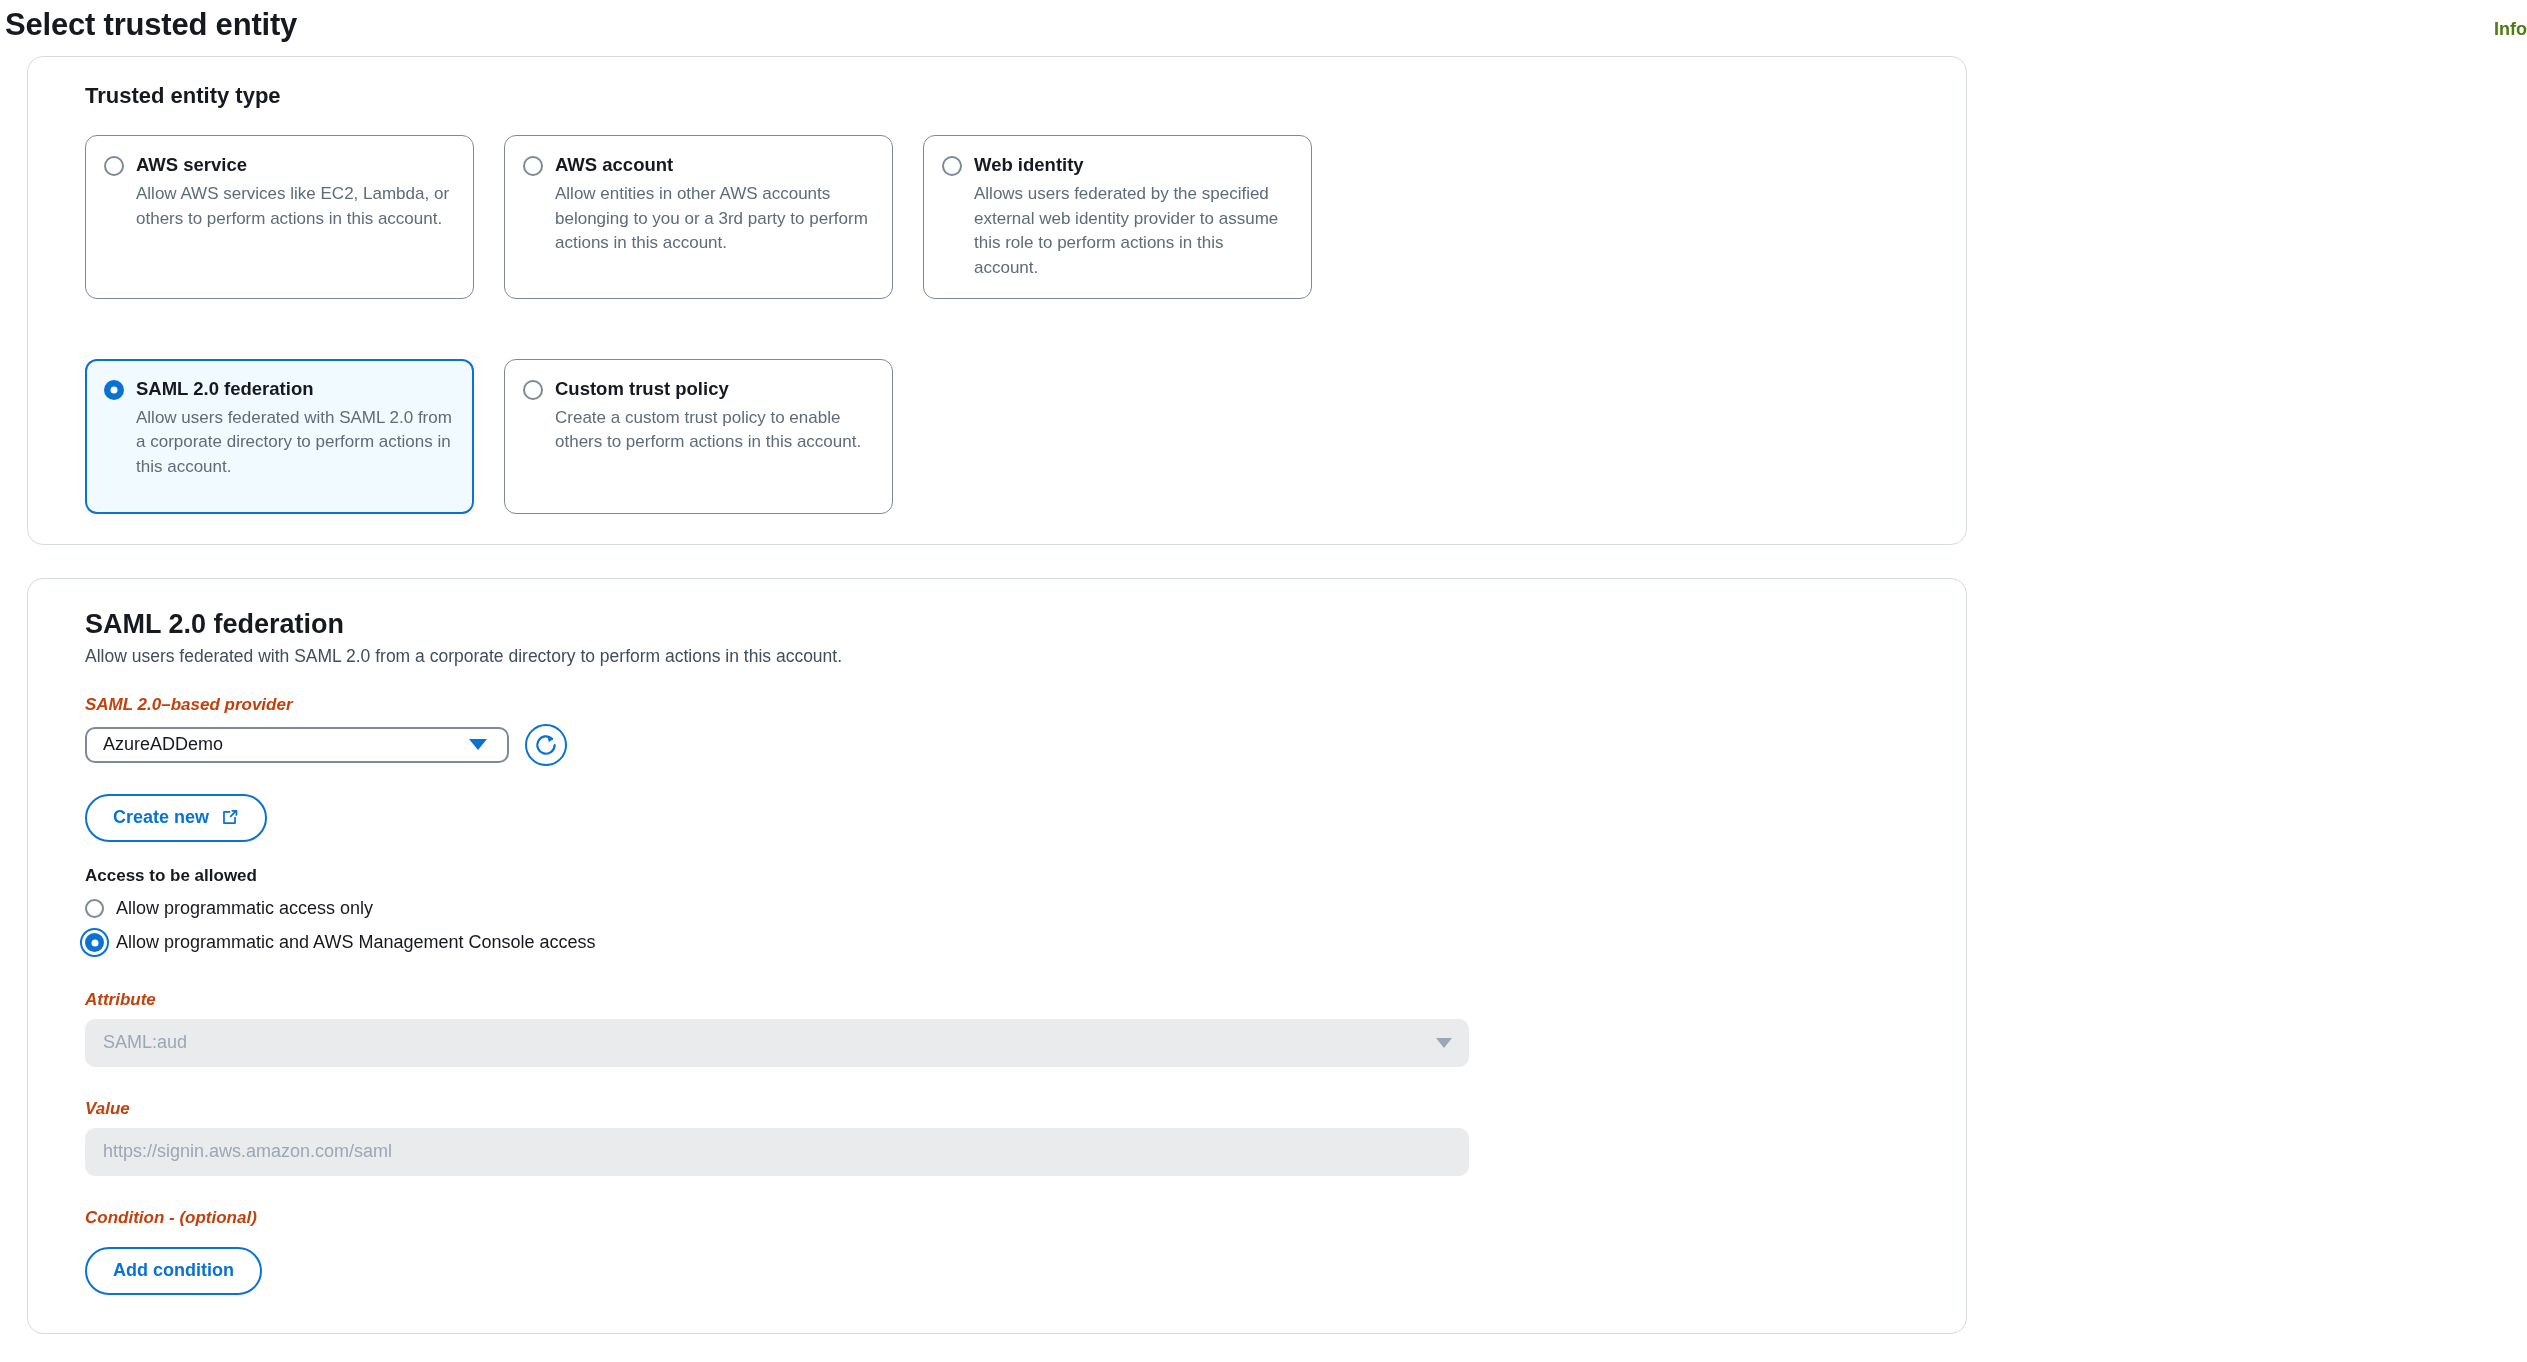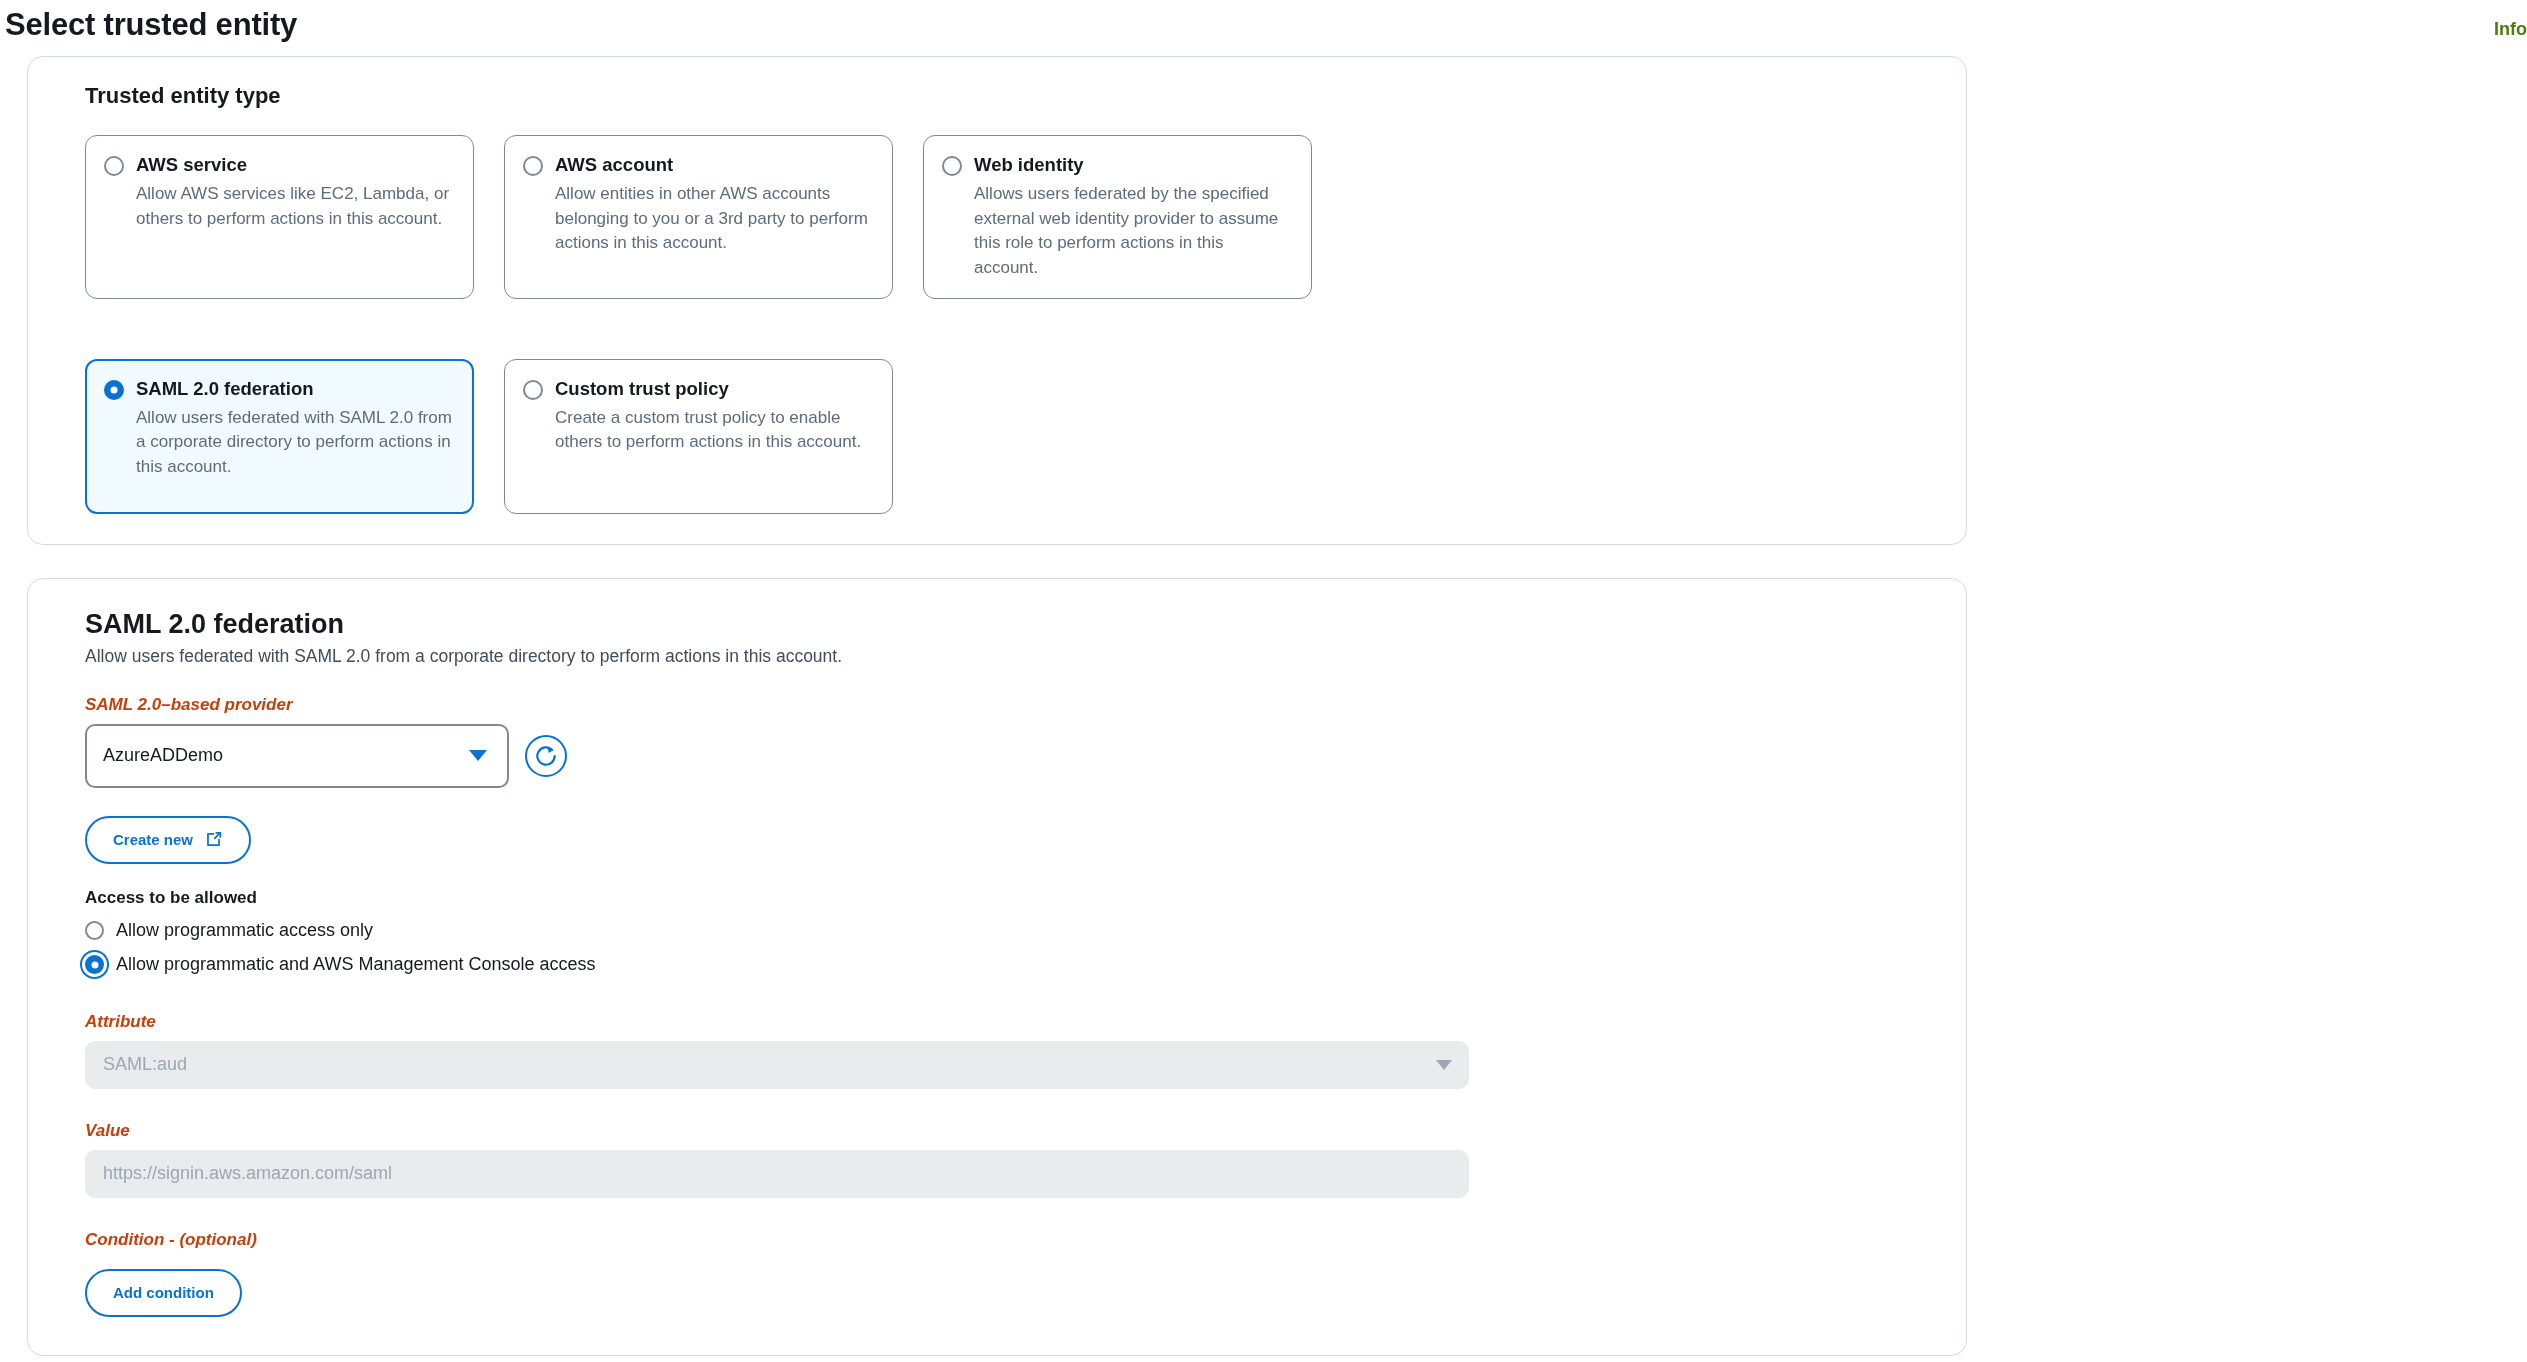--- a/index.html
+++ b/index.html
@@ -145,21 +145,21 @@
     font-style: italic;
   }
   .select-row {
     display: flex;
     align-items: center;
     gap: 16px;
     margin-left: 27px;
   }
   .select-box {
     width: 424px;
-    height: 64px;
+    height: 36px;
     border: 2px solid #7d8998;
     border-radius: 10px;
     background: #ffffff;
     display: flex;
     align-items: center;
     justify-content: space-between;
     padding: 0 20px 0 16px;
     font-size: 18px;
     color: #16191f;
     cursor: pointer;
@@ -185,21 +185,21 @@
   .pill-btn {
     display: inline-flex;
     align-items: center;
     gap: 11px;
     height: 48px;
     padding: 0 26px;
     border: 2px solid #0972d3;
     border-radius: 26px;
     background: #ffffff;
     color: #0972d3;
-    font-size: 15px;
+    font-size: 18px;
     font-weight: bold;
     cursor: pointer;
     margin-left: 27px;
   }
 
   .section-gap-1 { height: 28px; }
   .section-gap-2 { height: 24px; }
 
   .access-label {
     font-size: 17px;

